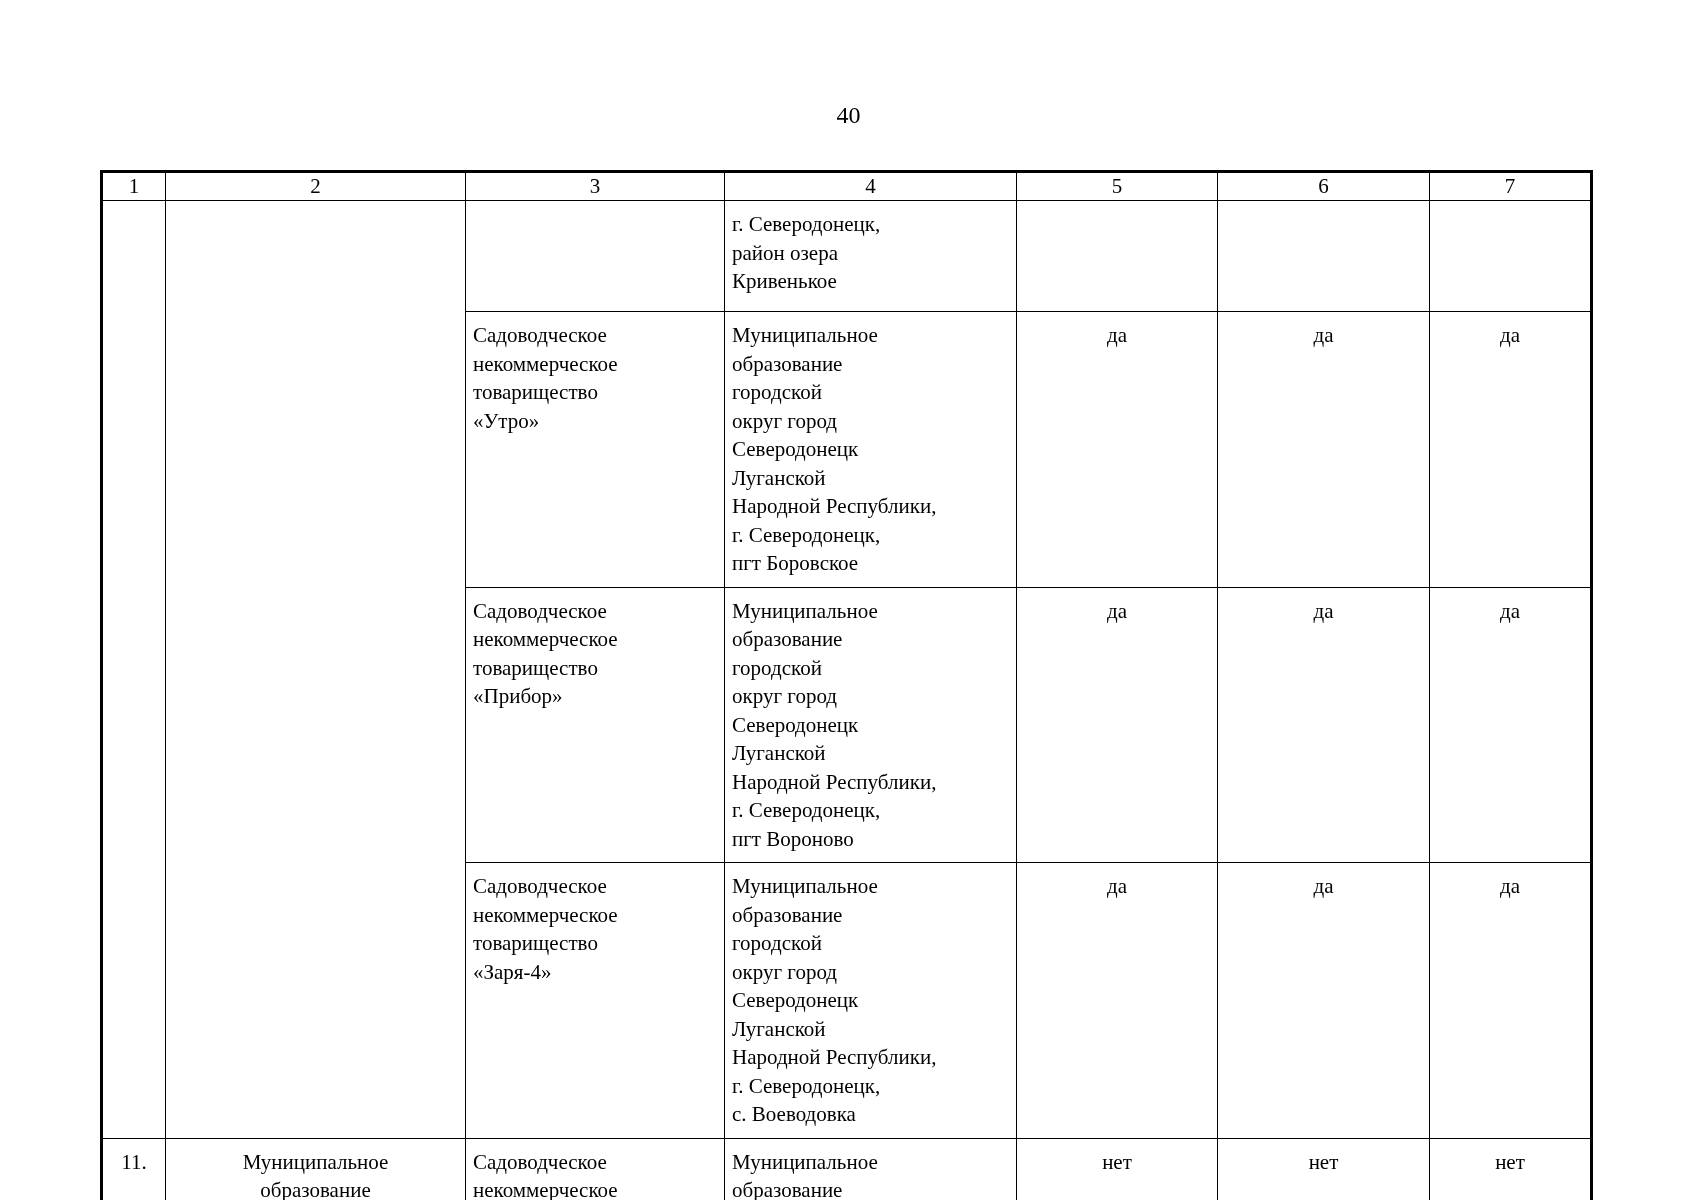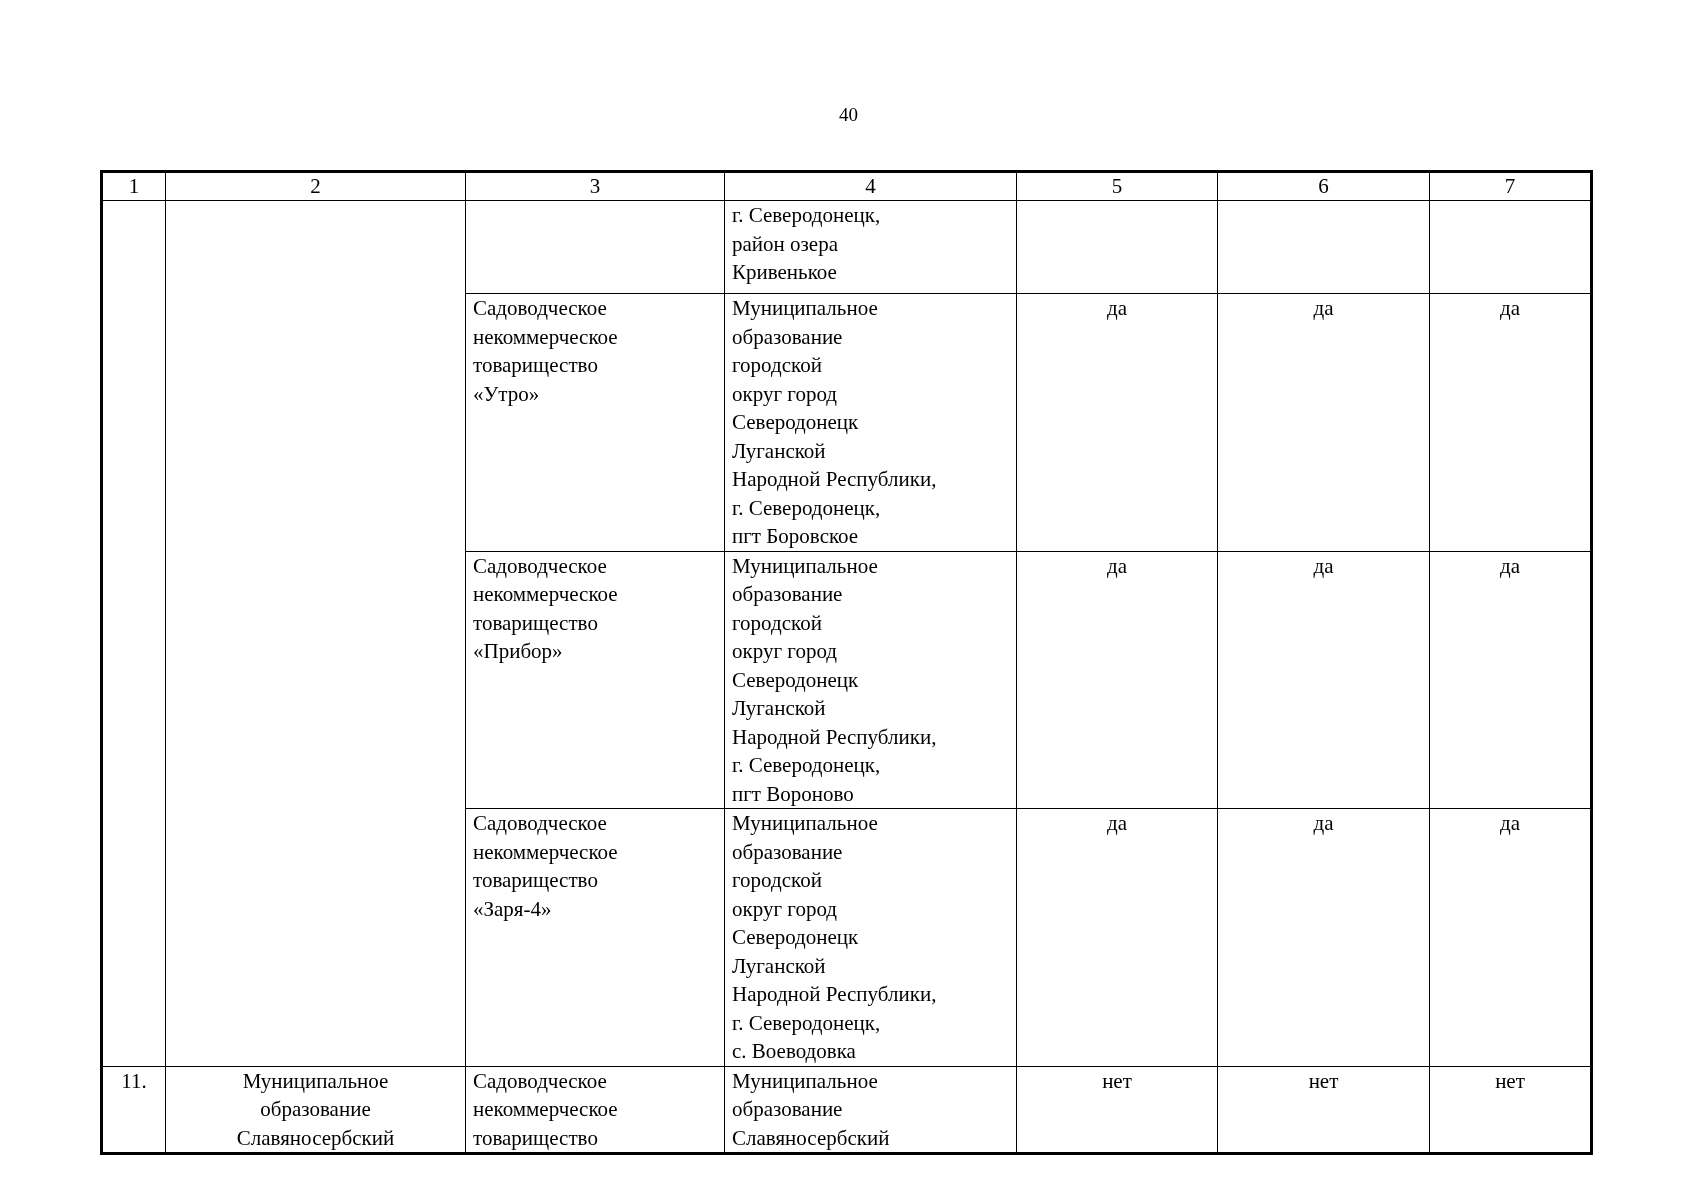--- a/index.html
+++ b/index.html
@@ -14,36 +14,36 @@
     background: #ffffff;
     color: #000000;
     font-family: "Liberation Serif", "DejaVu Serif", serif;
   }
   .page-number {
     position: absolute;
     top: 100px;
     left: 0;
     width: 100%;
     text-align: center;
-    font-size: 19px;
+    font-size: 24px;
     line-height: 30px;
   }
   table.doc-table {
     position: absolute;
     left: 100px;
     top: 170px;
     width: 1490px;
     border-collapse: collapse;
     table-layout: fixed;
     border: 3px solid #000000;
   }
   table.doc-table td {
     border: 1.5px solid #000000;
     vertical-align: top;
-    padding: 0 7px;
+    padding: 9px 7px;
     font-size: 21px;
     line-height: 28.5px;
     white-space: pre-line;
     overflow: hidden;
   }
   td.center { text-align: center; }
   tr.header-row td {
     height: 23px;
     line-height: 25px;
     padding: 1px 4px;

